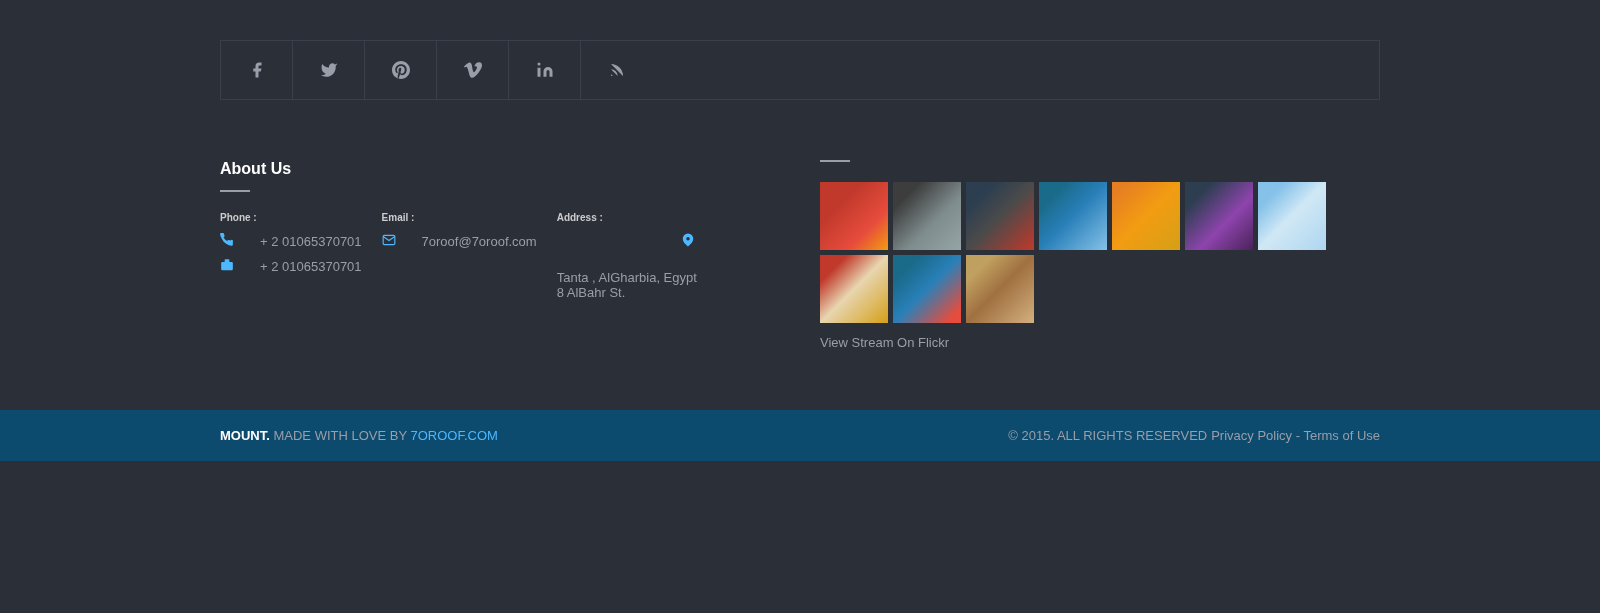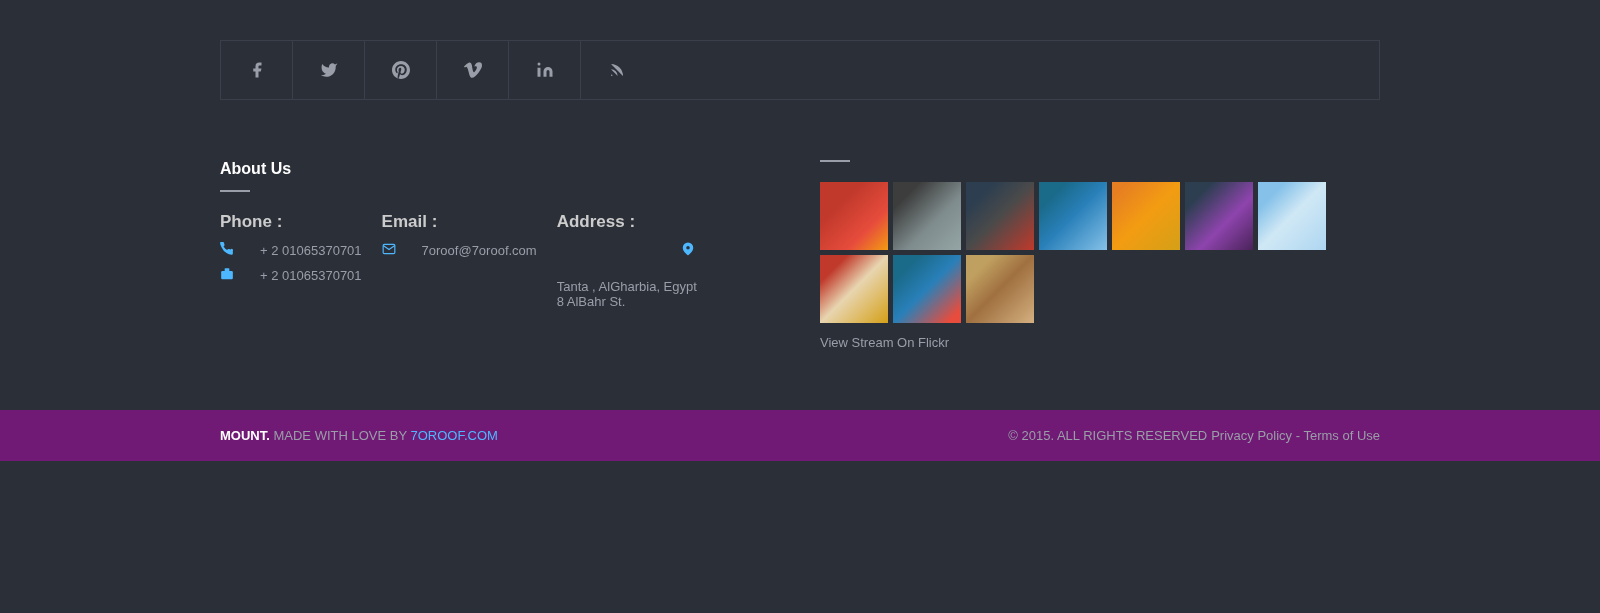--- a/index.html
+++ b/index.html
@@ -81,21 +81,21 @@
       margin-bottom: 24px;
     }
 
     .contact-grid {
       display: flex;
       gap: 20px;
     }
 
     .contact-col h4 {
       color: #cccccc;
-      font-size: 17px;
+      font-size: 10px;
       font-weight: 600;
       margin-bottom: 10px;
     }
 
     .contact-item {
       display: flex;
       align-items: center;
       gap: 24px;
       margin-bottom: 8px;
       color: #9a9ea8;
@@ -138,21 +138,21 @@
 
     .view-stream-link {
       color: #9a9ea8;
       font-size: 13px;
       cursor: pointer;
       text-decoration: none;
     }
 
     
     .footer-bottom {
-      background-color: #701a75;
+      background-color: #0c4a6e;
       padding: 18px 0;
       margin-top: 20px;
     }
 
     .footer-bottom-inner {
       max-width: 1160px;
       margin: 0 auto;
       display: flex;
       justify-content: space-between;
       align-items: center;

